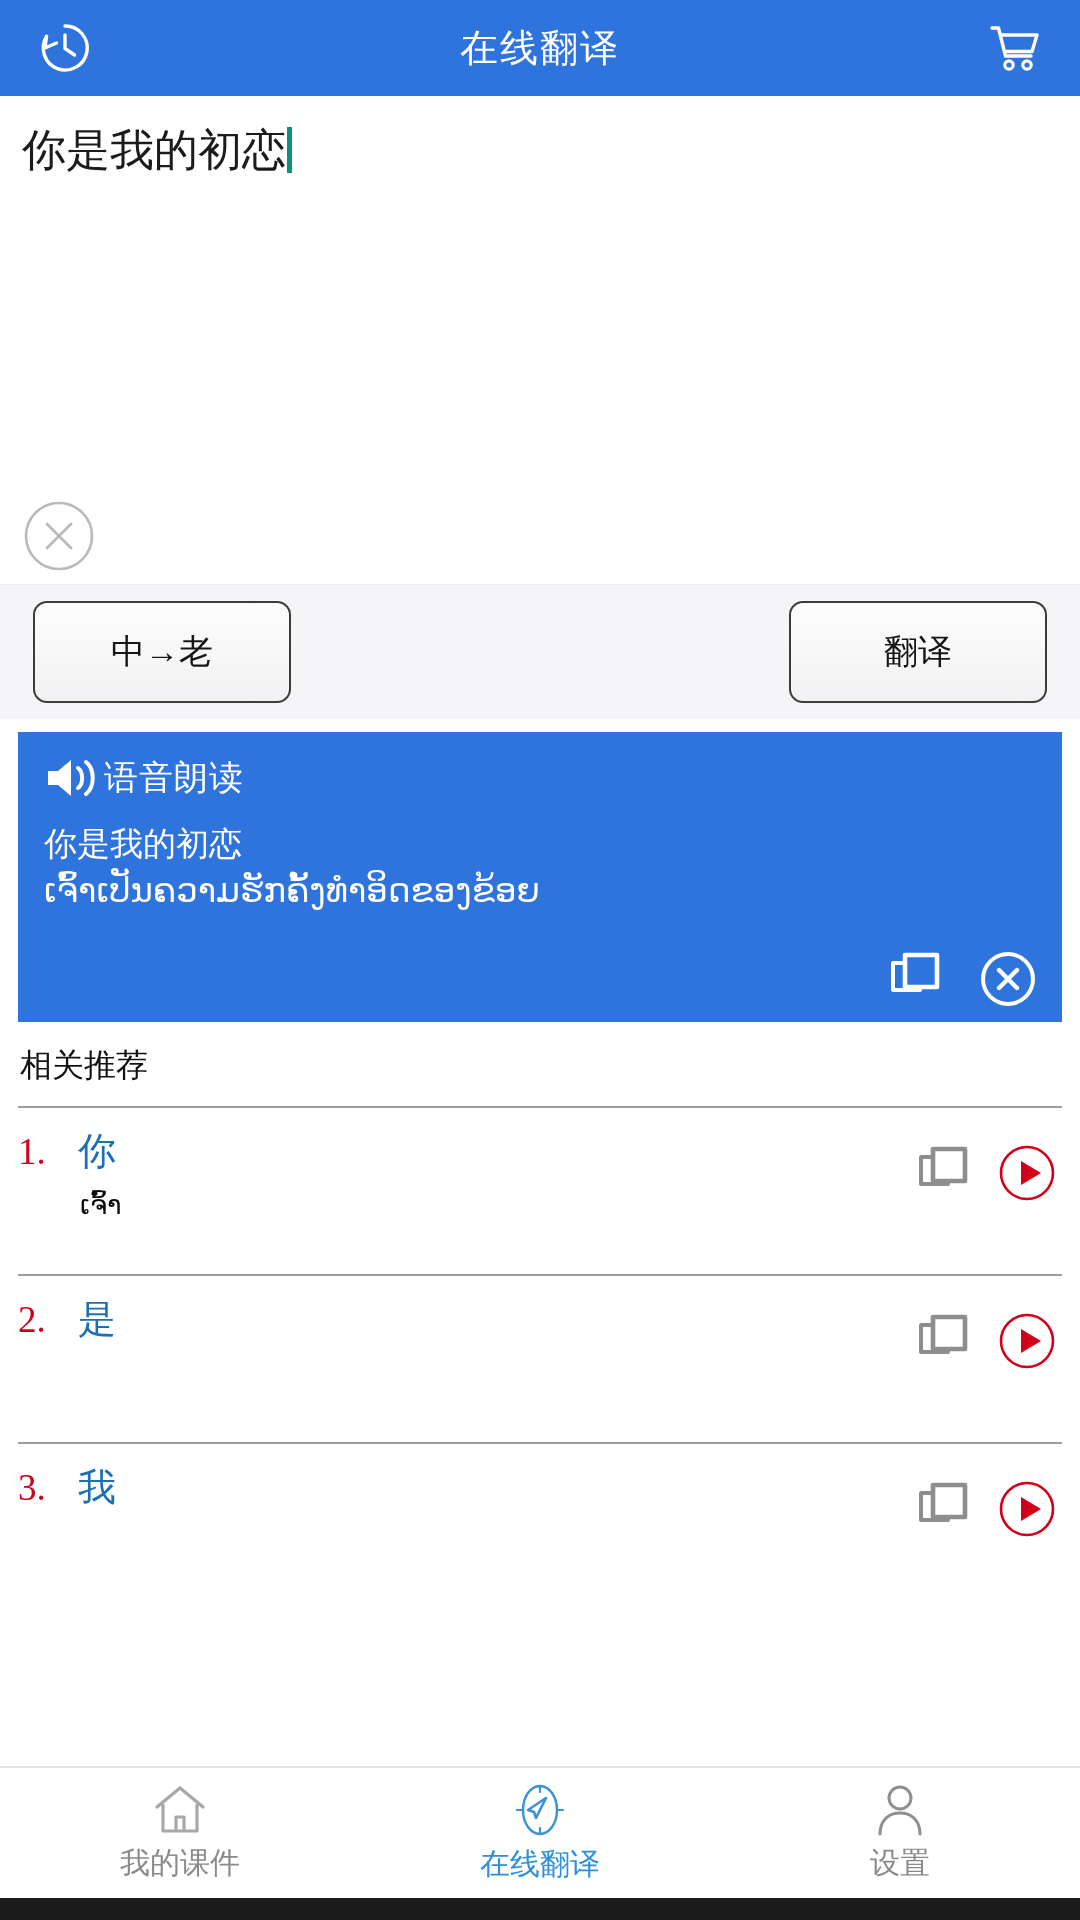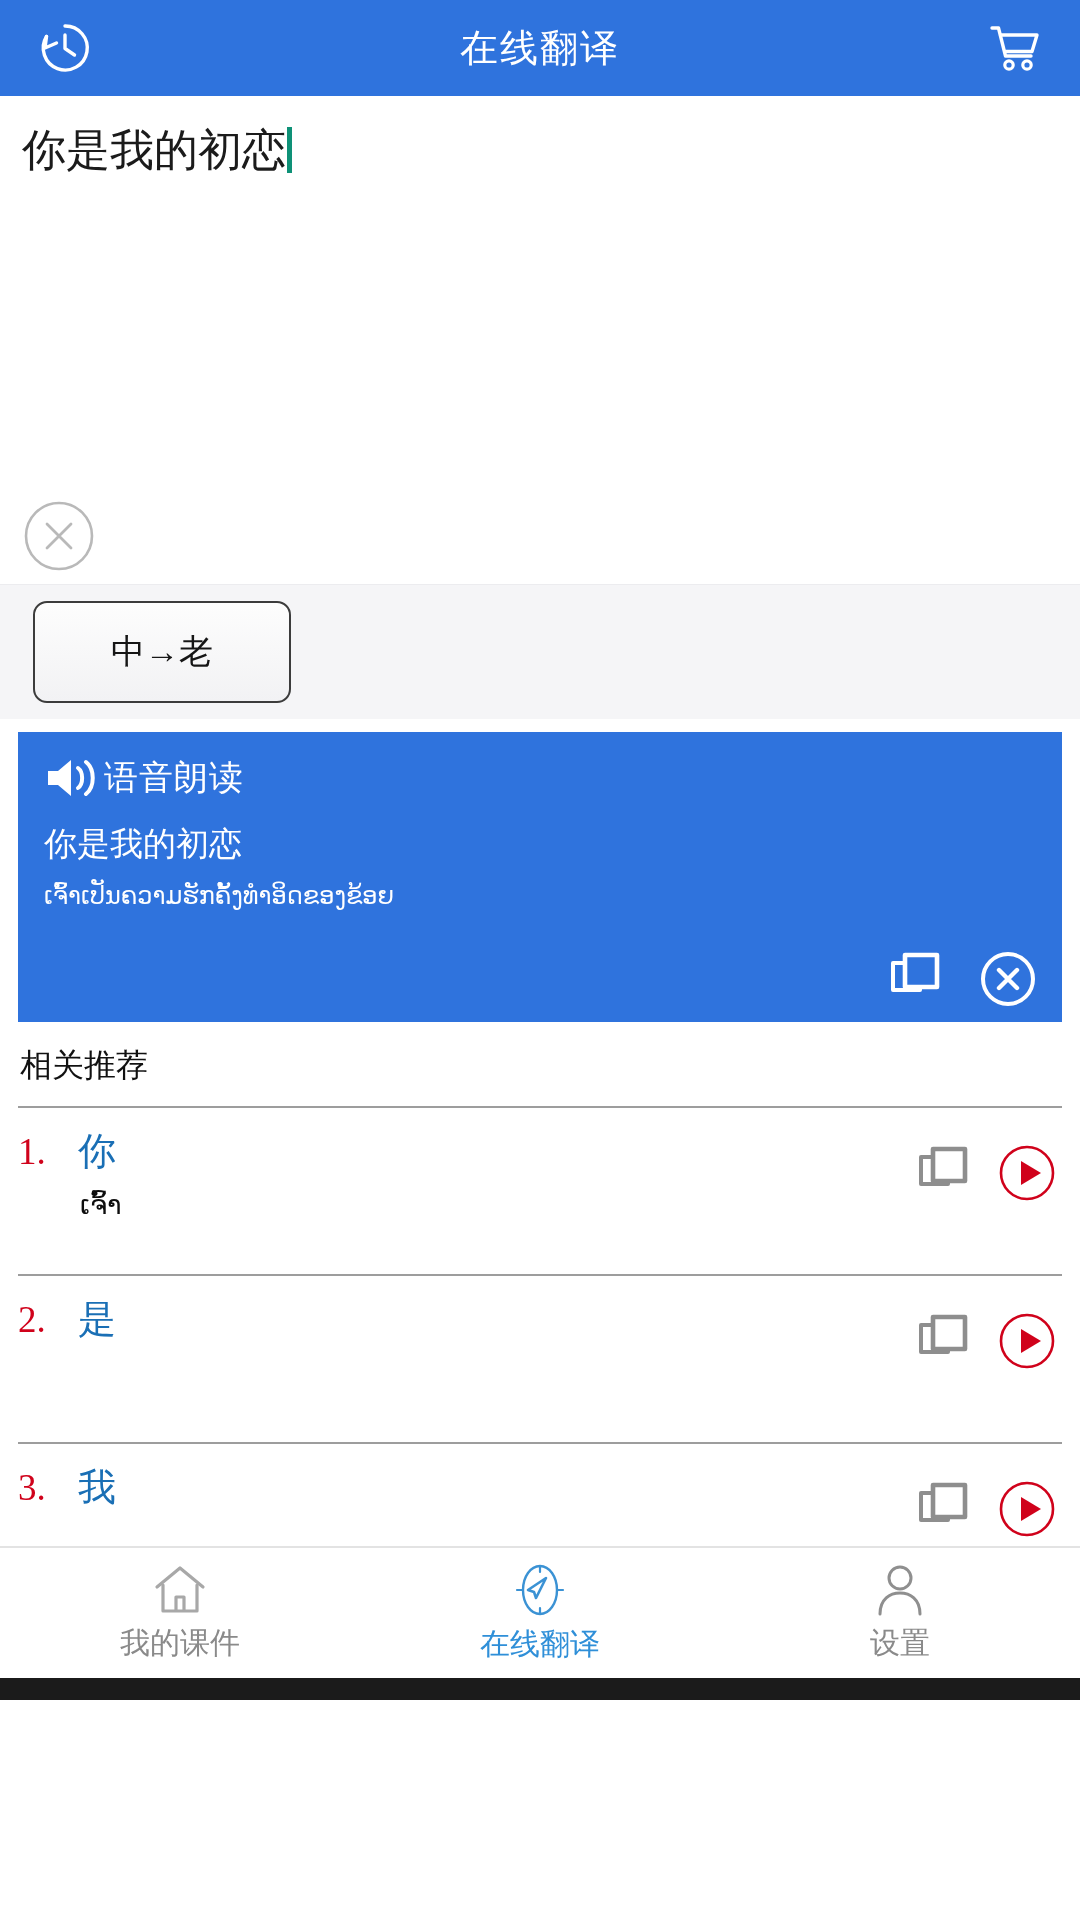--- a/index.html
+++ b/index.html
@@ -6,21 +6,21 @@
   html, body {
     width: 1080px;
     height: 1920px;
     font-family: "Liberation Sans", "DejaVu Sans", sans-serif;
     background: #ffffff;
     overflow: hidden;
   }
   #app {
     position: relative;
     width: 1080px;
-    height: 1700px;
+    height: 1920px;
     display: flex;
     flex-direction: column;
     background: #ffffff;
   }
 
   
   .header {
     height: 96px;
     flex: 0 0 96px;
     background: #2f73dd;
@@ -115,21 +115,21 @@
   .rp-head-label {
     color: #ffffff;
     font-size: 34px;
     letter-spacing: 1px;
   }
   .rp-src, .rp-dst {
     color: #ffffff;
     font-size: 33px;
     line-height: 1.32;
   }
-  .rp-dst { font-size: 24px; margin-top: 14px; }
+  .rp-dst { font-size: 34px; margin-top: 2px; }
   .rp-actions {
     position: absolute;
     right: 26px;
     bottom: 14px;
     display: flex;
     align-items: center;
     gap: 36px;
   }
 
   
@@ -243,20 +243,21 @@
     <div class="clear-btn">
       <svg class="svg-ico" width="72" height="72" viewBox="0 0 72 72" fill="none">
         <circle cx="36" cy="36" r="33" stroke="#b9b9b9" stroke-width="2.6" fill="none"></circle>
         <path d="M24 24 L48 48 M48 24 L24 48" stroke="#b9b9b9" stroke-width="2.8" stroke-linecap="round"></path>
       </svg>
     </div>
   </div>
 
   <div class="action-bar">
     <div class="act-btn">中→老</div>
+    <div class="act-btn">翻译</div>
   </div>
 
   <div class="result-panel">
     <div class="rp-head">
       <span>
         <svg class="svg-ico" width="60" height="48" viewBox="0 0 60 48" fill="none">
           <path d="M4 17 H14 L27 6 V42 L14 31 H4 Z" fill="#ffffff"></path>
           <path d="M34 14 C39.5 18 39.5 30 34 34" stroke="#ffffff" stroke-width="4" fill="none" stroke-linecap="round"></path>
           <path d="M42 8 C51 15 51 33 42 40" stroke="#ffffff" stroke-width="4" fill="none" stroke-linecap="round"></path>
         </svg>

